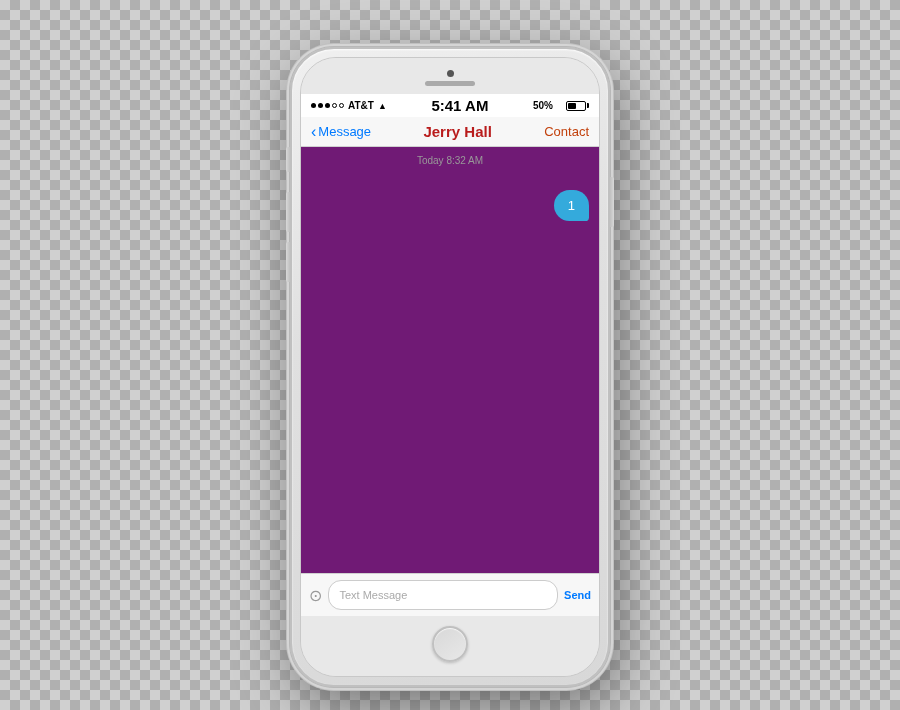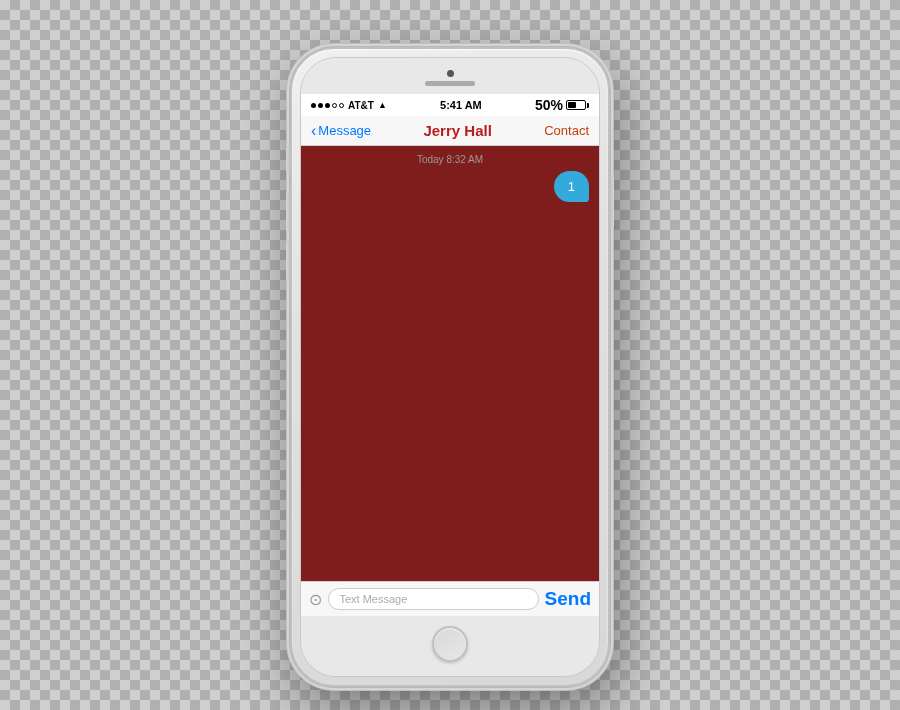--- a/index.html
+++ b/index.html
@@ -129,29 +129,29 @@
     .dot.empty {
       background: transparent;
       border: 1px solid #000;
     }
 
     .wifi-icon {
       font-size: 9px;
     }
 
     .status-center {
-      font-size: 11px;
+      font-size: 15px;
       font-weight: 700;
     }
 
     .status-right {
       display: flex;
       align-items: center;
-      gap: 3px;
-      font-size: 14px;
+      gap: 13px;
+      font-size: 10px;
       justify-content: center;
     }
 
     .battery-icon {
       display: flex;
       align-items: center;
       gap: 1px;
     }
 
     .battery-body {
@@ -211,25 +211,25 @@
     .nav-contact {
       color: #c2410c;
       font-size: 13px;
       cursor: pointer;
     }
 
     
     .messages-area {
       flex: 1;
       overflow-y: auto;
-      background: #7f1d1d;
+      background: #701a75;
       padding: 8px 10px;
       display: flex;
       flex-direction: column;
-      gap: 2px;
+      gap: 20px;
     }
 
     .date-label {
       text-align: center;
       font-size: 10px;
       color: #999;
       margin-bottom: 4px;
     }
 
     
@@ -268,34 +268,34 @@
     }
 
     .camera-btn {
       color: #999;
       font-size: 16px;
       flex-shrink: 0;
     }
 
     .text-input-field {
       flex: 1;
-      height: 22px;
+      height: 30px;
       border: 1px solid #ccc;
       border-radius: 13px;
       padding: 4px 10px;
       font-size: 11px;
       color: #aaa;
       background: #fff;
       display: flex;
       align-items: center;
     }
 
     .send-btn {
       color: #007aff;
-      font-size: 19px;
+      font-size: 11px;
       font-weight: 600;
       flex-shrink: 0;
       cursor: pointer;
     }
 
     
     .phone-bottom {
       background: #e8e8e8;
       display: flex;
       align-items: center;

